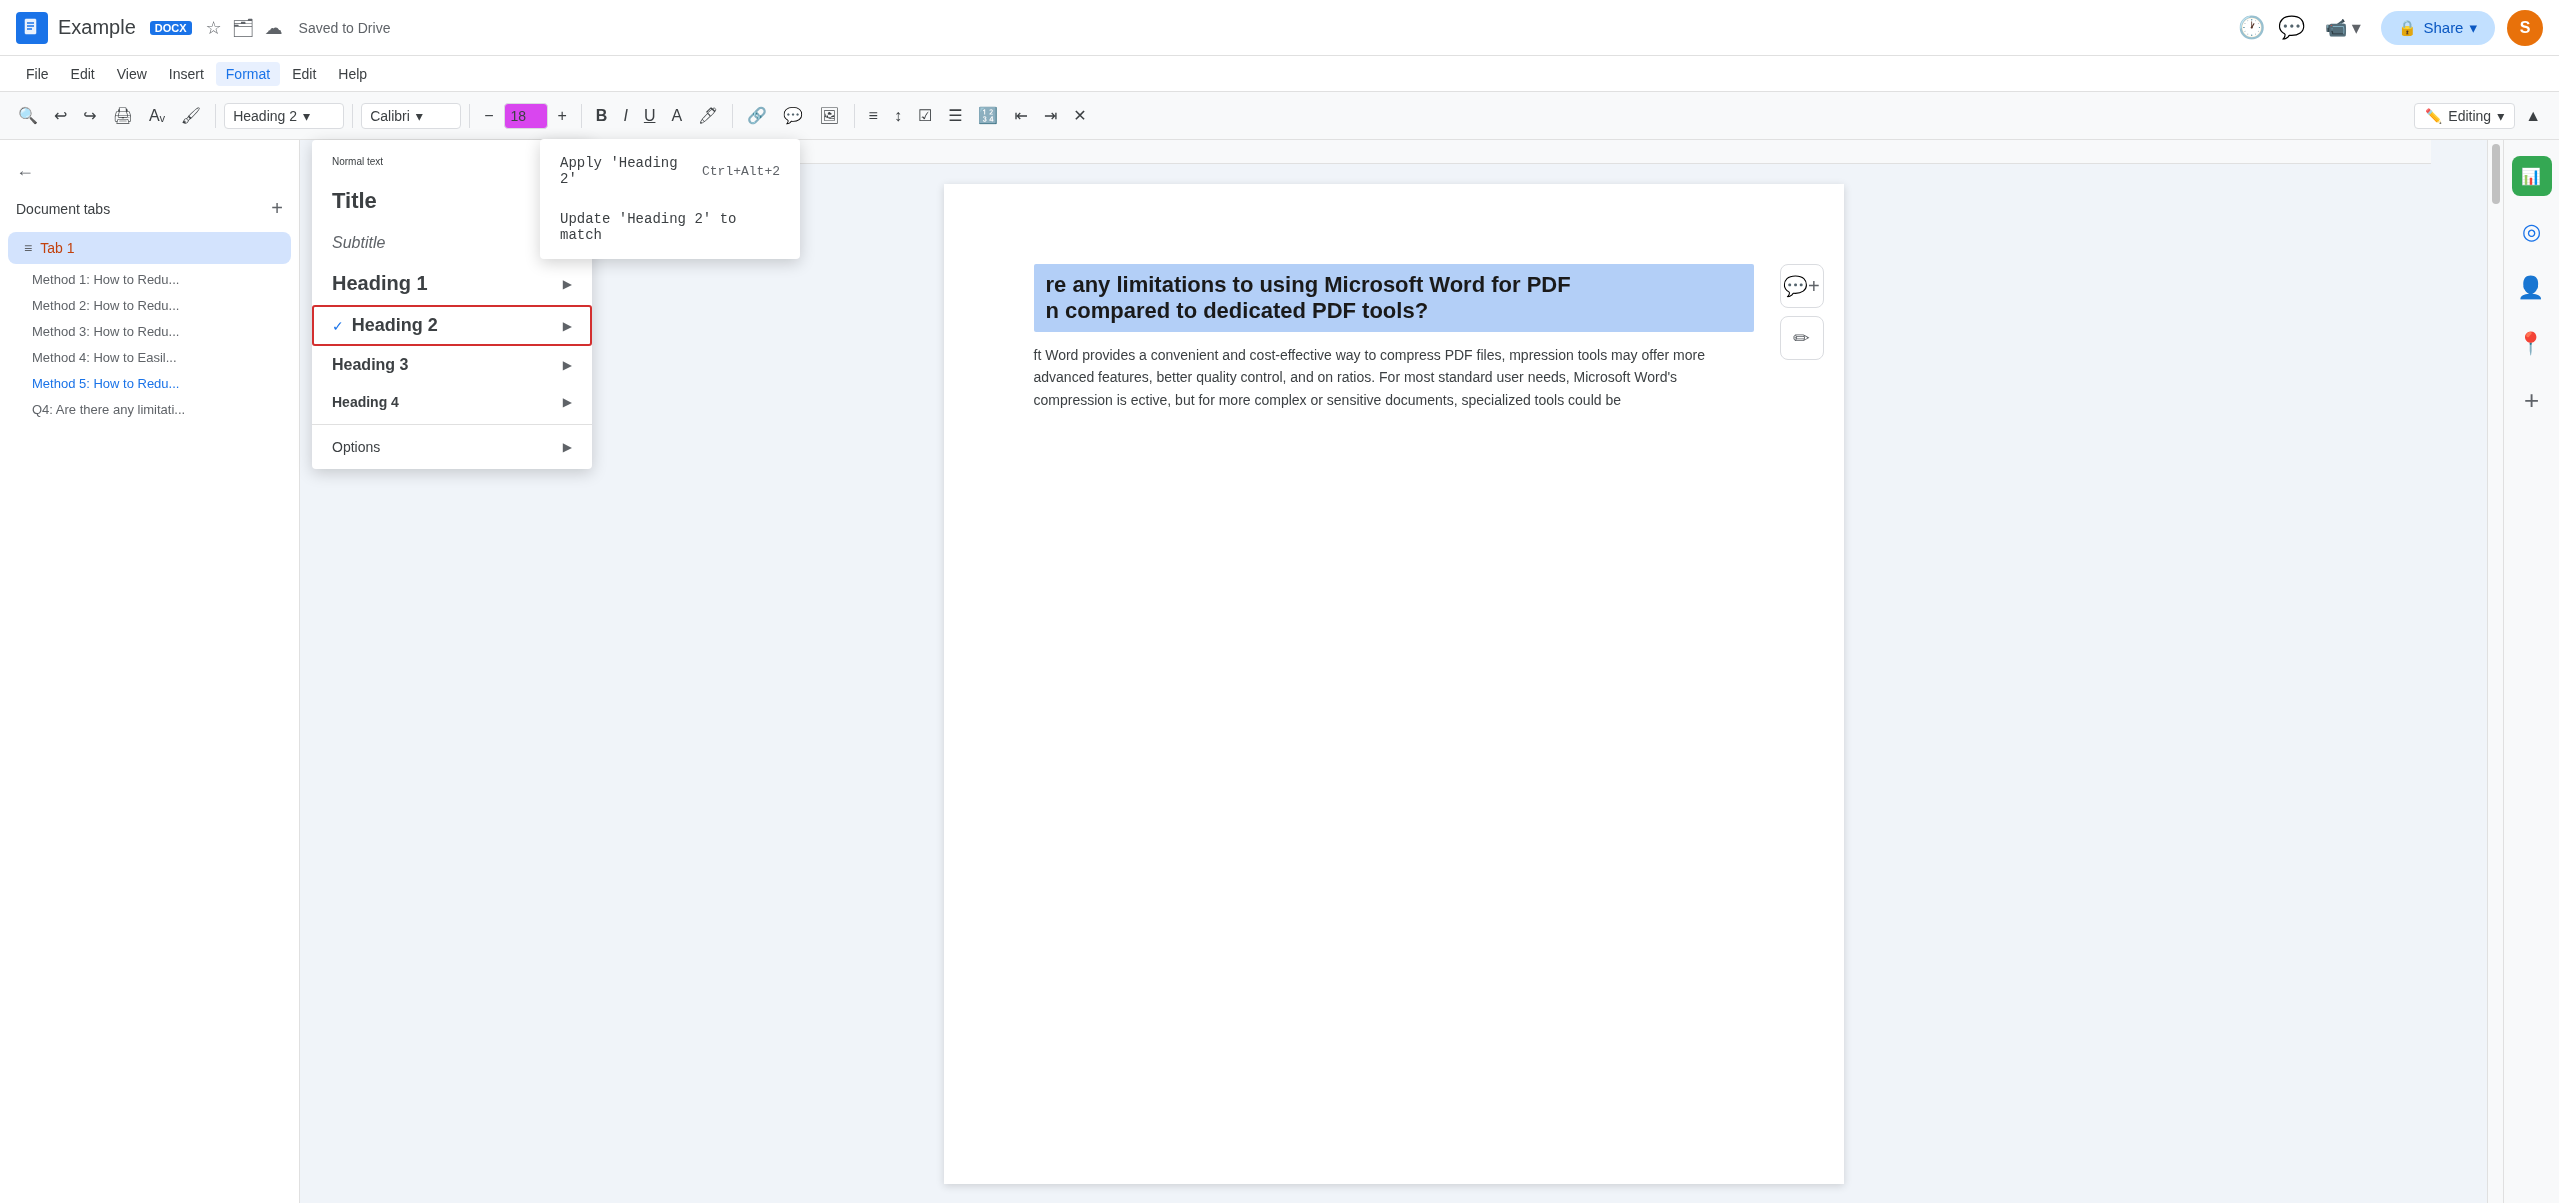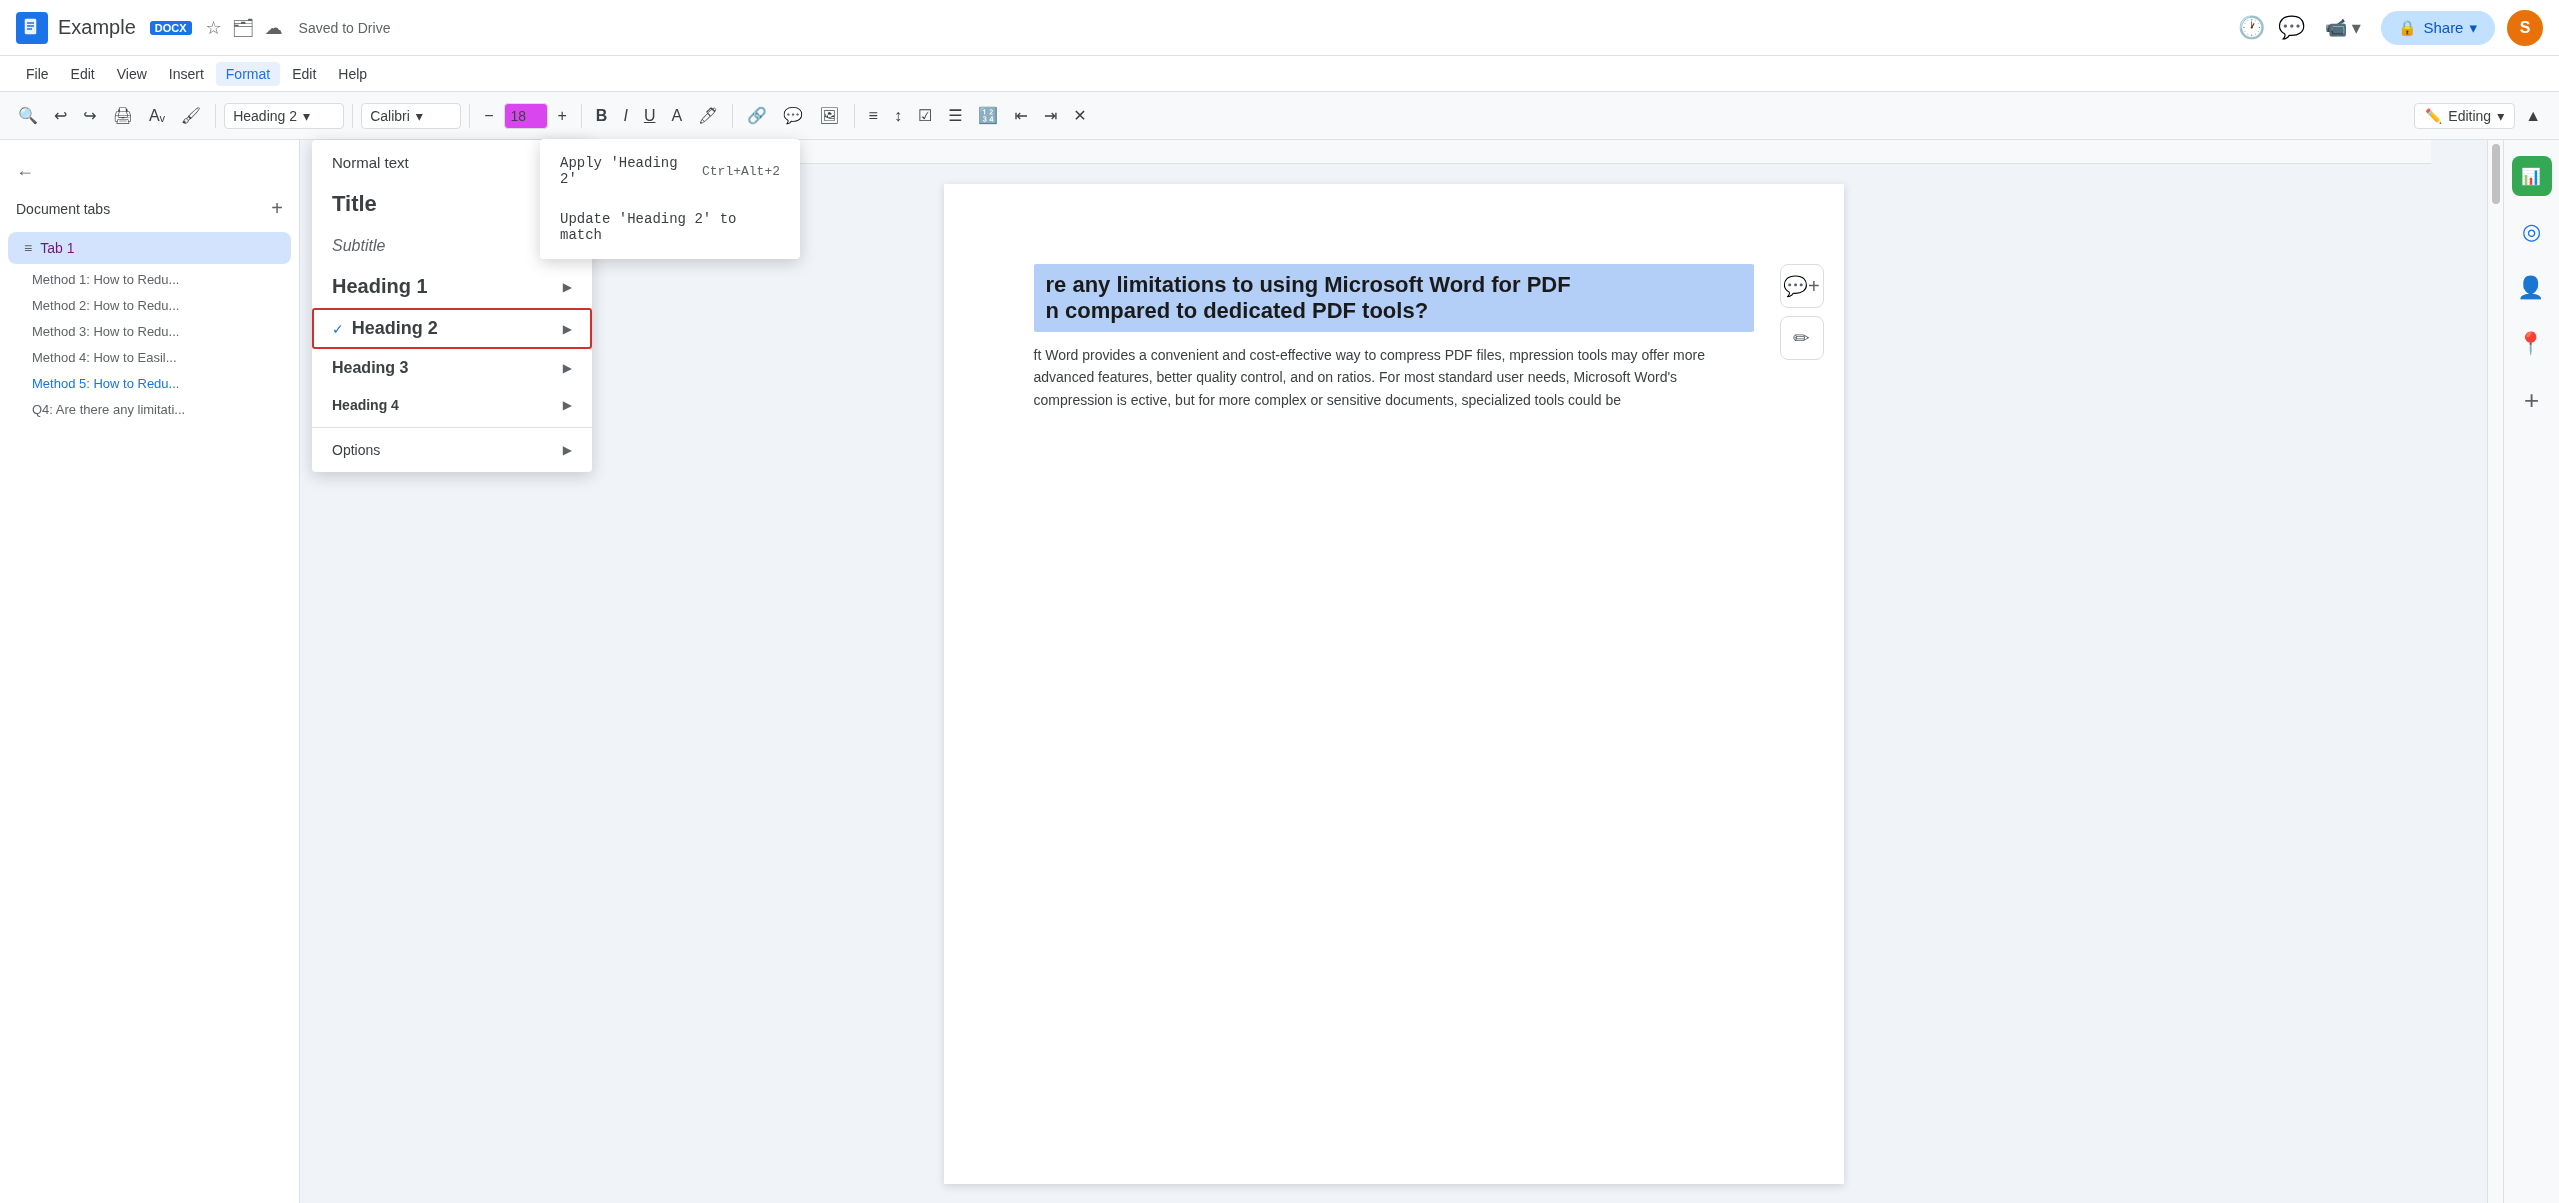--- a/index.html
+++ b/index.html
@@ -80,21 +80,21 @@
     }
     .sidebar-back { display:flex; align-items:center; padding: 8px 16px; cursor:pointer; }
     .sidebar-back-icon { font-size:18px; color:#5f6368; }
     .sidebar-title-row { display:flex; align-items:center; justify-content:space-between; padding: 8px 16px 12px; }
     .sidebar-title { font-size: 14px; font-weight: 500; color: #3c4043; }
     .sidebar-add-btn { background:none; border:none; cursor:pointer; font-size:20px; color:#5f6368; }
     .tab-item { display:flex; align-items:center; gap: 8px; padding: 8px 16px; cursor:pointer; border-radius: 8px; margin: 0 8px 2px; }
     .tab-item.active { background: #d3e3fd; }
     .tab-item-icon { font-size: 14px; color: #5f6368; }
     .tab-item-label { font-size: 14px; color: #3c4043; font-weight: 500; }
-    .tab-item.active .tab-item-label { color: #701a75; }
+    .tab-item.active .tab-item-label { color: #c2410c; }
     .outline-item { padding: 4px 16px 4px 32px; cursor:pointer; }
     .outline-item-text { font-size: 13px; color: #5f6368; white-space: nowrap; overflow: hidden; text-overflow: ellipsis; }
     .outline-item.active .outline-item-text { color: #1a73e8; }
 
     
     .doc-area { flex: 1; background: #f0f4f9; overflow-y: auto; display:flex; justify-content:center; padding: 20px; position: relative; }
     .doc-page { background: #fff; width: 900px; min-height: 1000px; padding: 80px 90px; box-shadow: 0 2px 8px rgba(0,0,0,0.15); position: relative; }
     .doc-heading2 { font-size: 24px; font-weight: 700; color: #1a1a1a; margin-bottom: 12px; }
     .doc-body { font-size: 14px; color: #3c4043; line-height: 1.6; margin-bottom: 20px; }
     .doc-link { color: #1a73e8; text-decoration: underline; }
@@ -112,21 +112,21 @@
     }
     .style-menu-item {
       display: flex; align-items: center; justify-content: space-between;
       padding: 10px 20px; cursor: pointer;
       position: relative;
     }
     .style-menu-item.highlighted { border: 2px solid #d32f2f; border-radius:4px; background: #fff; }
     .style-menu-label { color: #3c4043; }
     .style-menu-arrow { color: #5f6368; font-size: 12px; }
     .check-mark { color: #1a73e8; font-size: 14px; margin-right: 4px; }
-    .normal-text-label { font-size: 15px; }
+    .normal-text-label { font-size: 10px; }
     .title-label { font-size: 22px; font-weight: 600; }
     .subtitle-label { font-size: 16px; font-style: italic; color: #5f6368; }
     .heading1-label { font-size: 20px; font-weight: 700; }
     .heading2-label { font-size: 18px; font-weight: 700; }
     .heading3-label { font-size: 16px; font-weight: 700; }
     .heading4-label { font-size: 14px; font-weight: 700; }
     .options-label { font-size: 14px; }
     .style-divider { height: 1px; background: #e0e0e0; margin: 4px 0; }
 
     

